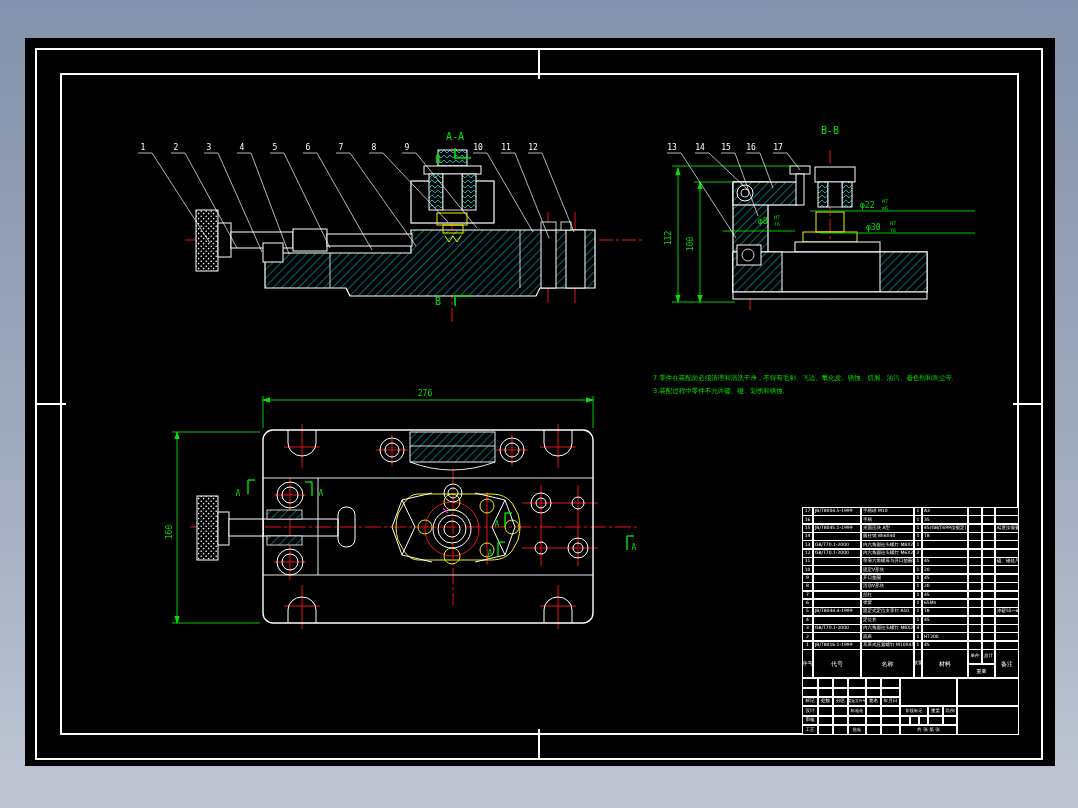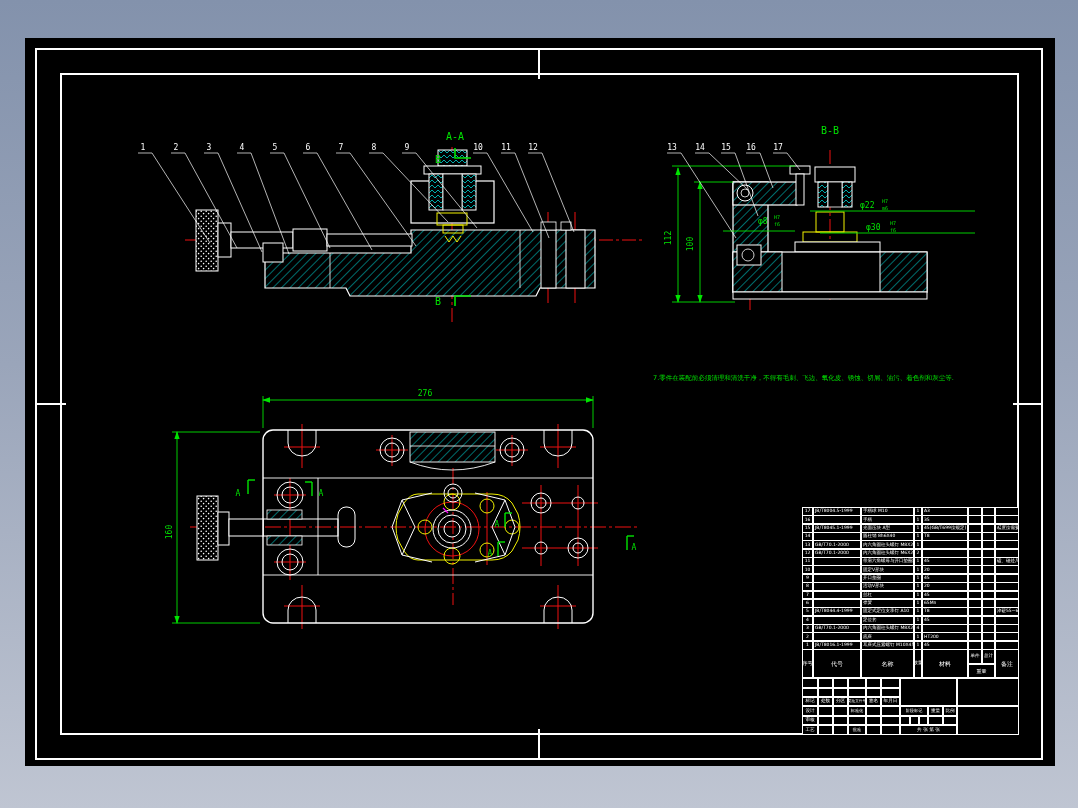--- a/index.html
+++ b/index.html
@@ -342,20 +342,21 @@
         <line x1="498" y1="542" x2="505" y2="542" stroke="#00e400" stroke-width="1.4"></line>
         <text x="634" y="550" font-size="8" fill="#00e400" text-anchor="middle">A</text>
         <line x1="627" y1="536" x2="627" y2="550" stroke="#00e400" stroke-width="1.4"></line>
         <line x1="627" y1="536" x2="634" y2="536" stroke="#00e400" stroke-width="1.4"></line>
       </g>
   </g>
 </svg>
 
 <div id="tech-req">
   <div class="tr-line">7.零件在装配前必须清理和清洗干净，不得有毛刺、飞边、氧化皮、锈蚀、切屑、油污、着色剂和灰尘等.</div>
+  <div class="tr-line">3.装配过程中零件不允许磕、碰、划伤和锈蚀.</div>
 </div>
 
 <div id="bom" style="position:absolute;left:802px;top:507px;width:217px;height:171px;">
     <div class="cell" style="left: 0px; top: 0px; width: 11px; height: 8.95294px; font-size: 4.5px;">17</div>
     <div class="cell left" style="left: 11px; top: 0px; width: 48px; height: 8.95294px; font-size: 4.5px;">JB/T8004.5-1999</div>
     <div class="cell left" style="left: 59px; top: 0px; width: 53px; height: 8.95294px; font-size: 4.5px;">手柄球 M10</div>
     <div class="cell" style="left: 112px; top: 0px; width: 8px; height: 8.95294px; font-size: 4.5px;">1</div>
     <div class="cell left" style="left: 120px; top: 0px; width: 46px; height: 8.95294px; font-size: 4.5px;">A3</div>
     <div class="cell" style="left: 166px; top: 0px; width: 14px; height: 8.95294px; font-size: 4.5px;"></div>
     <div class="cell" style="left: 180px; top: 0px; width: 13px; height: 8.95294px; font-size: 4.5px;"></div>

